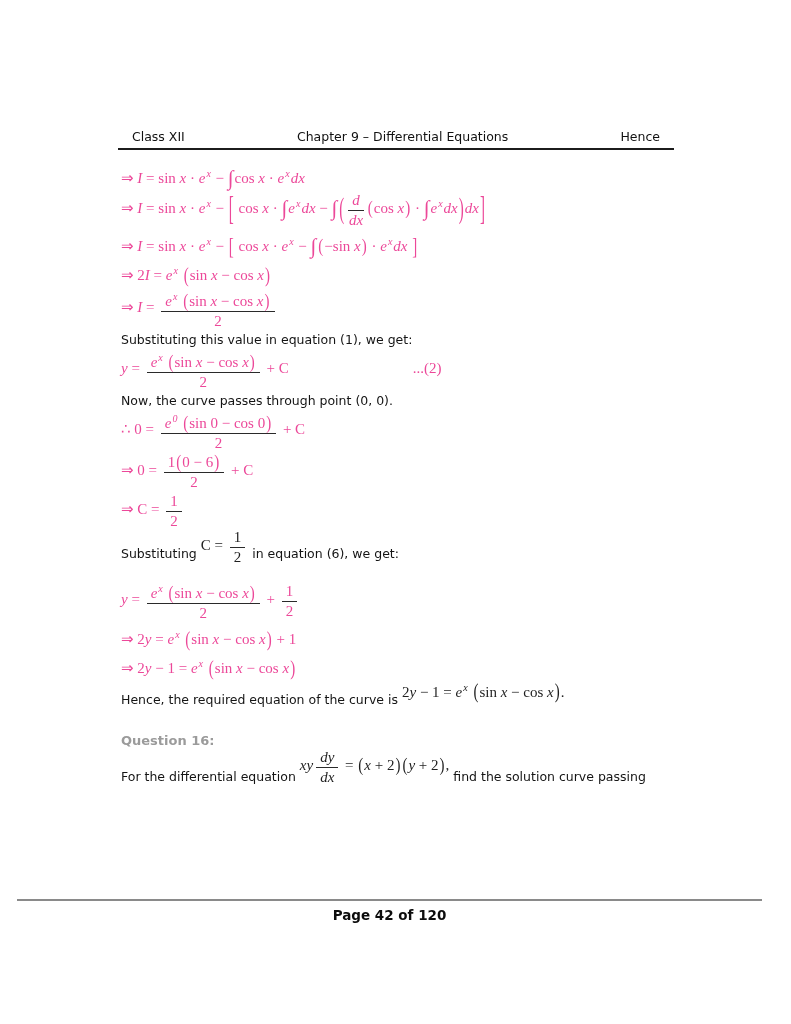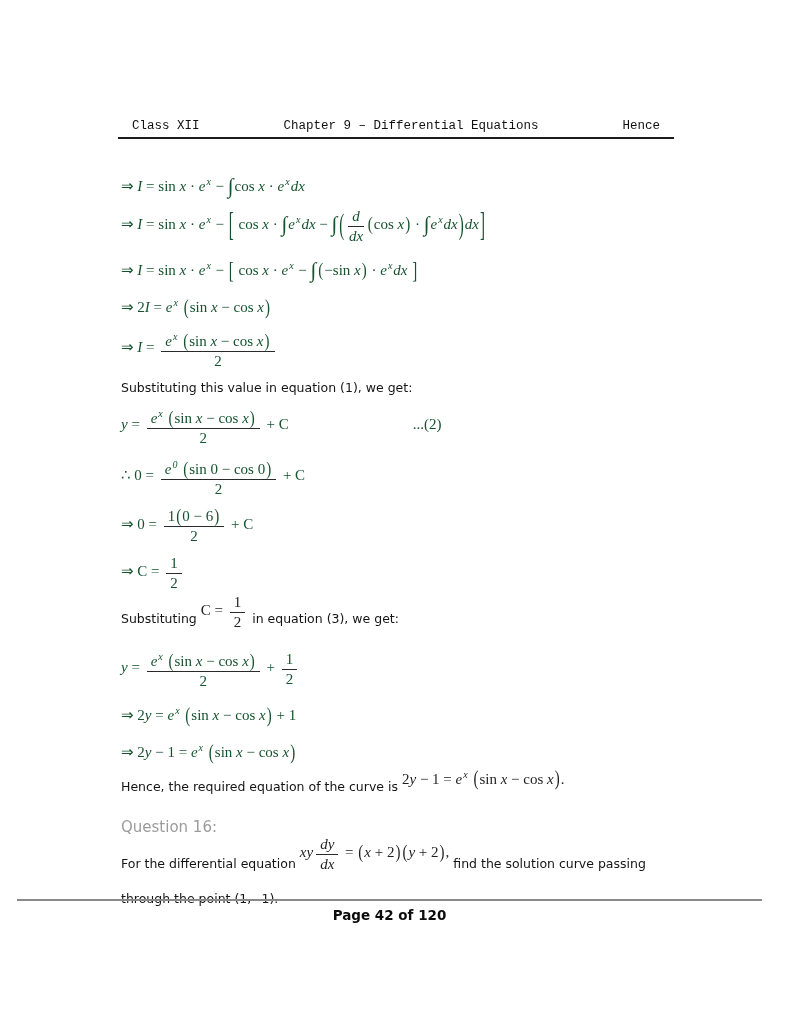--- a/index.html
+++ b/index.html
@@ -8,55 +8,54 @@
   body {
     position: relative;
     background: #ffffff;
     font-family: "DejaVu Sans", "Liberation Sans", sans-serif;
     color: #141414;
     overflow: hidden;
   }
   
   .header {
     position: absolute;
-    top: 119px; left: 118px; width: 556px;
+    top: 129px; left: 118px; width: 556px;
     display: flex; justify-content: space-between; align-items: baseline;
     font-size: 12.5px; color: #111;
     border-bottom: 2px solid #1c1c1c;
     padding: 0 14px 4px 14px;
-    font-family: Liberation Mono, monospace;
   }
   
   .footer {
     position: absolute;
     top: 899px; left: 17px; right: 29px;
     border-top: 2px solid #8a8a8a;
     text-align: center;
     padding-top: 6px;
     font-size: 13.5px; font-weight: bold; color: #0c0c0c;
   }
   
   .content {
     position: absolute;
     top: 161px; left: 121px; width: 556px;
   }
   .k-math {
     font-family: "Liberation Serif", serif;
-    font-size: 15px; color: #14532d;
+    font-size: 15px; color: #ec4899;
     line-height: 24px;
-    margin: 9px 0;
+    margin: 1px 0;
     white-space: nowrap;
   }
   .k-text, .k-mixed {
     font-size: 12.5px; line-height: 17px; color: #141414;
     margin: 0 0;
   }
   .k-mixed { margin: 6px 0; }
   .k-heading {
-    font-size: 15px; font-weight: normal; color: #9b9b9b;
+    font-size: 13px; font-weight: bold; color: #9b9b9b;
     margin: 24px 0 10px 0; line-height: 17px;
   }
   .eq-label {
     font-family: "Liberation Serif", serif;
     margin-left: 124px; font-size: 15px;
   }
   
   .inline-math {
     font-family: "Liberation Serif", serif;
     font-size: 15px; color: #1f1f1f;
@@ -91,28 +90,28 @@
 </div>
 
 <div class="content">
     <div class="k-math"><span class="mt">⇒ </span><span class="mi">I</span><span class="mt"> = sin </span><span class="mi">x</span><span class="mt"> · </span><span class="mi">e</span><span class="msup">x</span><span class="mt"> − </span><span class="mint">∫</span><span class="mt">cos </span><span class="mi">x</span><span class="mt"> · </span><span class="mi">e</span><span class="msup">x</span><span class="mi">dx</span></div>
     <div class="k-math"><span class="mt">⇒ </span><span class="mi">I</span><span class="mt"> = sin </span><span class="mi">x</span><span class="mt"> · </span><span class="mi">e</span><span class="msup">x</span><span class="mt"> − </span><span class="mdel" style="transform: scaleY(2.3);">[</span><span class="mt"> cos </span><span class="mi">x</span><span class="mt"> · </span><span class="mint">∫</span><span class="mi">e</span><span class="msup">x</span><span class="mi">dx</span><span class="mt"> − </span><span class="mint">∫</span><span class="mdel" style="transform: scaleY(2);">(</span><span class="mfrac"><span class="mnum"><span class="mi">d</span></span><span class="mden"><span class="mi">dx</span></span></span><span class="mdel" style="transform: scaleY(1.25);">(</span><span class="mt">cos </span><span class="mi">x</span><span class="mdel" style="transform: scaleY(1.25);">)</span><span class="mt"> · </span><span class="mint">∫</span><span class="mi">e</span><span class="msup">x</span><span class="mi">dx</span><span class="mdel" style="transform: scaleY(2);">)</span><span class="mi">dx</span><span class="mdel" style="transform: scaleY(2.3);">]</span></div>
     <div class="k-math"><span class="mt">⇒ </span><span class="mi">I</span><span class="mt"> = sin </span><span class="mi">x</span><span class="mt"> · </span><span class="mi">e</span><span class="msup">x</span><span class="mt"> − </span><span class="mdel" style="transform: scaleY(1.6);">[</span><span class="mt"> cos </span><span class="mi">x</span><span class="mt"> · </span><span class="mi">e</span><span class="msup">x</span><span class="mt"> − </span><span class="mint">∫</span><span class="mdel" style="transform: scaleY(1.3);">(</span><span class="mt">−sin </span><span class="mi">x</span><span class="mdel" style="transform: scaleY(1.3);">)</span><span class="mt"> · </span><span class="mi">e</span><span class="msup">x</span><span class="mi">dx</span><span class="mt"> </span><span class="mdel" style="transform: scaleY(1.6);">]</span></div>
     <div class="k-math"><span class="mt">⇒ 2</span><span class="mi">I</span><span class="mt"> = </span><span class="mi">e</span><span class="msup">x</span><span class="mt"> </span><span class="mdel" style="transform: scaleY(1.35);">(</span><span class="mt">sin </span><span class="mi">x</span><span class="mt"> − cos </span><span class="mi">x</span><span class="mdel" style="transform: scaleY(1.35);">)</span></div>
     <div class="k-math"><span class="mt">⇒ </span><span class="mi">I</span><span class="mt"> = </span><span class="mfrac"><span class="mnum"><span class="mi">e</span><span class="msup">x</span><span class="mt"> </span><span class="mdel" style="transform: scaleY(1.3);">(</span><span class="mt">sin </span><span class="mi">x</span><span class="mt"> − cos </span><span class="mi">x</span><span class="mdel" style="transform: scaleY(1.3);">)</span></span><span class="mden"><span class="mt">2</span></span></span></div>
     <div class="k-text">Substituting this value in equation (1), we get:</div>
     <div class="k-math"><span class="mi">y</span><span class="mt"> = </span><span class="mfrac"><span class="mnum"><span class="mi">e</span><span class="msup">x</span><span class="mt"> </span><span class="mdel" style="transform: scaleY(1.3);">(</span><span class="mt">sin </span><span class="mi">x</span><span class="mt"> − cos </span><span class="mi">x</span><span class="mdel" style="transform: scaleY(1.3);">)</span></span><span class="mden"><span class="mt">2</span></span></span><span class="mt"> + C</span><span class="eq-label">...(2)</span></div>
+    <div class="k-text">Now, the curve passes through point (0, 0).</div>
     <div class="k-math"><span class="mt">∴ 0 = </span><span class="mfrac"><span class="mnum"><span class="mi">e</span><span class="msup">0</span><span class="mt"> </span><span class="mdel" style="transform: scaleY(1.3);">(</span><span class="mt">sin 0 − cos 0</span><span class="mdel" style="transform: scaleY(1.3);">)</span></span><span class="mden"><span class="mt">2</span></span></span><span class="mt"> + C</span></div>
     <div class="k-math"><span class="mt">⇒ 0 = </span><span class="mfrac"><span class="mnum"><span class="mt">1</span><span class="mdel" style="transform: scaleY(1.2);">(</span><span class="mt">0 − 6</span><span class="mdel" style="transform: scaleY(1.2);">)</span></span><span class="mden"><span class="mt">2</span></span></span><span class="mt"> + C</span></div>
     <div class="k-math"><span class="mt">⇒ C = </span><span class="mfrac"><span class="mnum"><span class="mt">1</span></span><span class="mden"><span class="mt">2</span></span></span></div>
-    <div class="k-mixed"><span>Substituting </span><span class="inline-math" style="top: -8px;"><span class="mt">C = </span><span class="mfrac"><span class="mnum"><span class="mt">1</span></span><span class="mden"><span class="mt">2</span></span></span></span><span> in equation (3), we get:</span></div>
+    <div class="k-mixed"><span>Substituting </span><span class="inline-math" style="top: -8px;"><span class="mt">C = </span><span class="mfrac"><span class="mnum"><span class="mt">1</span></span><span class="mden"><span class="mt">2</span></span></span></span><span> in equation (6), we get:</span></div>
     <div class="k-math"><span class="mi">y</span><span class="mt"> = </span><span class="mfrac"><span class="mnum"><span class="mi">e</span><span class="msup">x</span><span class="mt"> </span><span class="mdel" style="transform: scaleY(1.3);">(</span><span class="mt">sin </span><span class="mi">x</span><span class="mt"> − cos </span><span class="mi">x</span><span class="mdel" style="transform: scaleY(1.3);">)</span></span><span class="mden"><span class="mt">2</span></span></span><span class="mt"> + </span><span class="mfrac"><span class="mnum"><span class="mt">1</span></span><span class="mden"><span class="mt">2</span></span></span></div>
     <div class="k-math"><span class="mt">⇒ 2</span><span class="mi">y</span><span class="mt"> = </span><span class="mi">e</span><span class="msup">x</span><span class="mt"> </span><span class="mdel" style="transform: scaleY(1.35);">(</span><span class="mt">sin </span><span class="mi">x</span><span class="mt"> − cos </span><span class="mi">x</span><span class="mdel" style="transform: scaleY(1.35);">)</span><span class="mt"> + 1</span></div>
     <div class="k-math"><span class="mt">⇒ 2</span><span class="mi">y</span><span class="mt"> − 1 = </span><span class="mi">e</span><span class="msup">x</span><span class="mt"> </span><span class="mdel" style="transform: scaleY(1.35);">(</span><span class="mt">sin </span><span class="mi">x</span><span class="mt"> − cos </span><span class="mi">x</span><span class="mdel" style="transform: scaleY(1.35);">)</span></div>
     <div class="k-mixed"><span>Hence, the required equation of the curve is </span><span class="inline-math" style="top: -7px;"><span class="mt">2</span><span class="mi">y</span><span class="mt"> − 1 = </span><span class="mi">e</span><span class="msup">x</span><span class="mt"> </span><span class="mdel" style="transform: scaleY(1.35);">(</span><span class="mt">sin </span><span class="mi">x</span><span class="mt"> − cos </span><span class="mi">x</span><span class="mdel" style="transform: scaleY(1.35);">)</span><span class="mt">.</span></span></div>
     <div class="k-heading">Question 16:</div>
     <div class="k-mixed"><span>For the differential equation </span><span class="inline-math" style="top: -11px;"><span class="mi">xy</span><span class="mfrac"><span class="mnum"><span class="mi">dy</span></span><span class="mden"><span class="mi">dx</span></span></span><span class="mt"> = </span><span class="mdel" style="transform: scaleY(1.3);">(</span><span class="mi">x</span><span class="mt"> + 2</span><span class="mdel" style="transform: scaleY(1.3);">)</span><span class="mdel" style="transform: scaleY(1.3);">(</span><span class="mi">y</span><span class="mt"> + 2</span><span class="mdel" style="transform: scaleY(1.3);">)</span><span class="mt">,</span></span><span> find the solution curve passing</span></div>
-    <div class="k-text">through the point (1, –1).</div>
   </div>
 
 <div class="footer">
   <span>Page 42 of 120</span>
 </div>
 
 </body></html>

